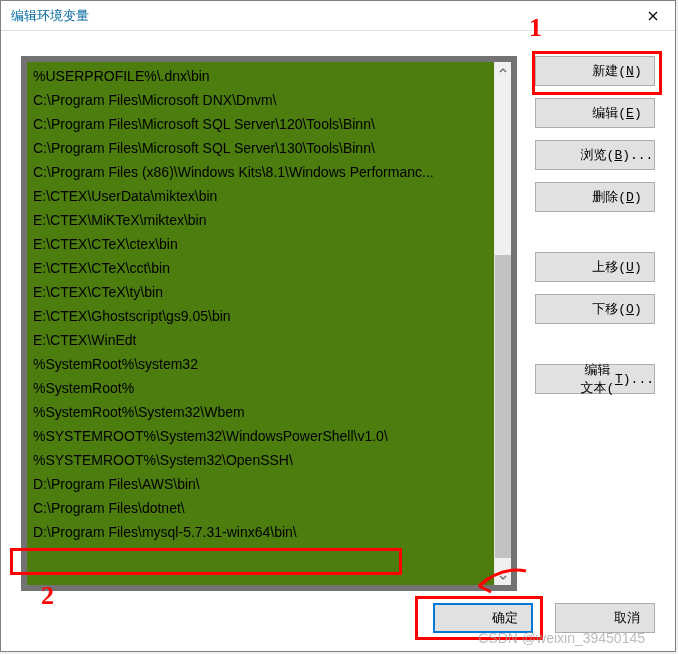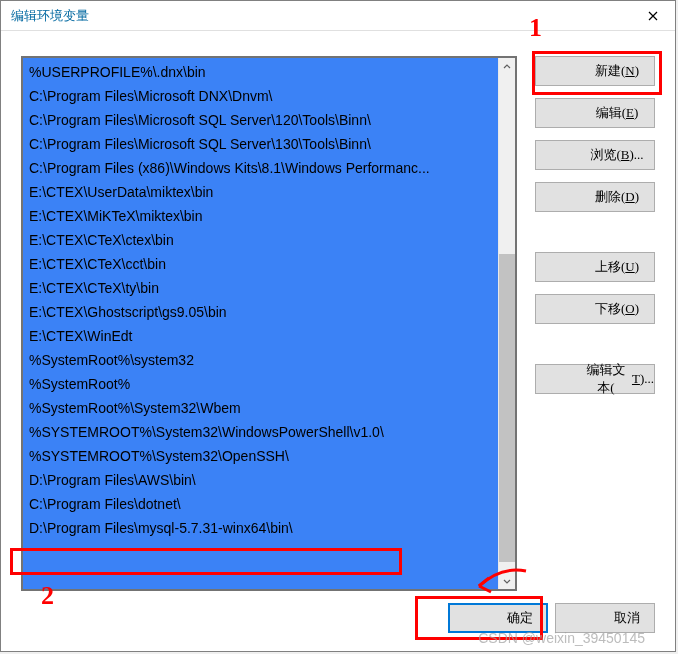--- a/index.html
+++ b/index.html
@@ -45,22 +45,22 @@
       position: absolute;
       top: 55px;
       left: 20px;
       right: 20px;
       bottom: 60px;
       display: flex;
       gap: 18px;
     }
     .listbox-wrap {
       flex: 1;
-      border: 2px solid #737373;
-      background: #3b82f6;
+      border: 6px solid #737373;
+      background: #4d7c0f;
       position: relative;
       display: flex;
     }
     .listbox {
       flex: 1;
       overflow: hidden;
       padding: 2px 0;
     }
     .list-item {
       height: 24px;
@@ -110,30 +110,30 @@
     .btn {
       height: 30px;
       border: 1px solid #adadad;
       background: #e1e1e1;
       font-size: 13px;
       color: #000;
       cursor: pointer;
       display: flex;
       align-items: center;
       justify-content: center;
-      font-family: Liberation Serif, serif;
+      font-family: Liberation Mono, monospace;
       padding-left: 44px;
     }
     .gap-large { margin-top: 28px; }
     .bottom-btns {
       position: absolute;
       bottom: 18px;
       right: 20px;
       display: flex;
-      gap: 7px;
+      gap: 22px;
     }
     .bottom-btns .btn { width: 100px; }
     .btn.primary { border: 2px solid #0078d7; background: #e1e1e1; }
 
     
     .anno { position: absolute; pointer-events: none; }
     .anno-box { border: 3px solid #ff0000; }
     .anno-new { top: 50px; left: 531px; width: 130px; height: 44px; }
     .anno-mysql { top: 547px; left: 9px; width: 392px; height: 27px; }
     .anno-ok { top: 595px; left: 414px; width: 128px; height: 44px; }

